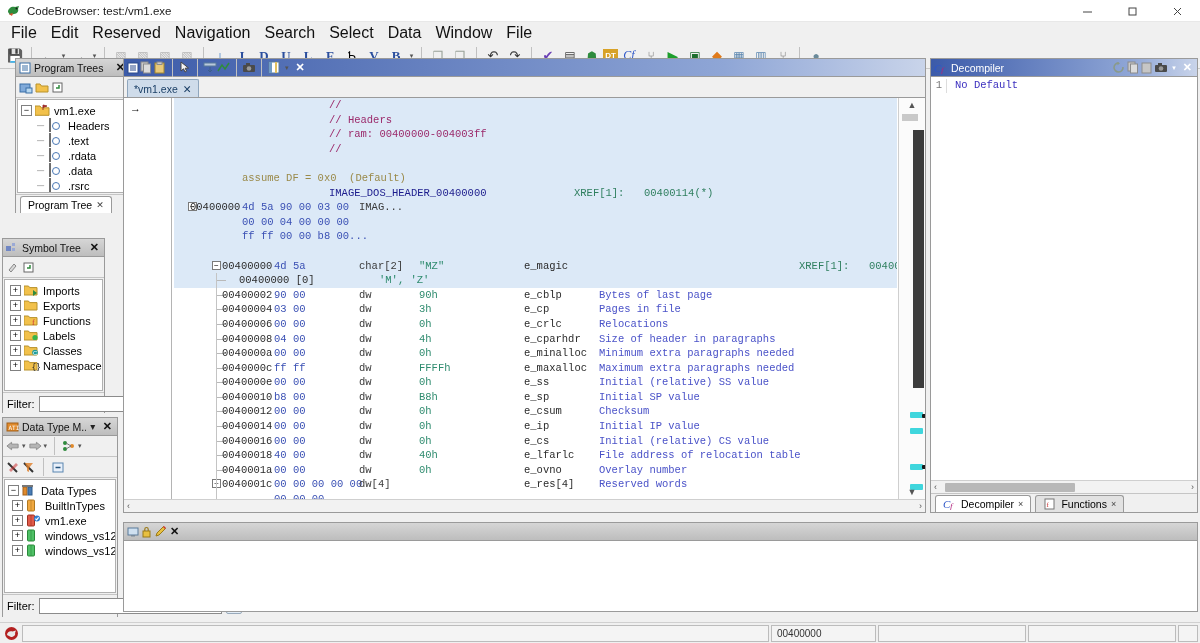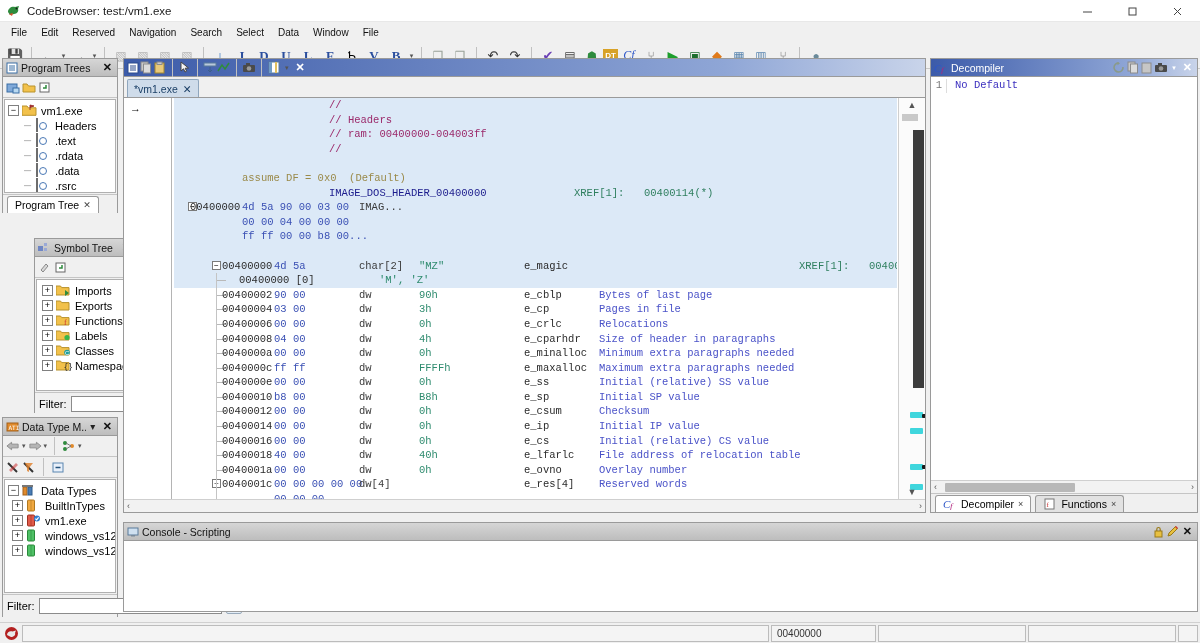--- a/index.html
+++ b/index.html
@@ -20,21 +20,21 @@
     border-bottom: 1px solid #e8e8e8; position: relative;
   }
   .titlebar .tb-icon { width: 16px; height: 16px; margin: 0 5px 0 6px; position: relative; }
   .tb-title { font-size: 11.5px; color: #1a1a1a; }
   .win-controls { position: absolute; right: 0; top: 0; height: 22px; display: flex; }
   .win-btn { width: 45px; height: 22px; display: flex; align-items: center; justify-content: center;
              color: #333; font-size: 12px; }
 
   
   .menubar { height: 21px; background: #f0f0f0; display: flex; align-items: center; padding-left: 4px; }
-  .menu-item { padding: 2px 7px; font-size: 10px; color: #111; }
+  .menu-item { padding: 2px 7px; font-size: 16px; color: #111; }
 
   
   .toolbar {
     height: 26px; background: #f0f0f0; display: flex; align-items: center;
     border-bottom: 1px solid #c8c8c8; padding-left: 4px; gap: 0px;
   }
   .tb-sep { width: 1px; height: 18px; background: #c0c0c0; margin: 0 5px; }
   .tbi { width: 22px; height: 22px; display: flex; align-items: center; justify-content: center;
          font-size: 12px; position: relative; }
   .tbi-sm { width: 9px; }
@@ -248,21 +248,21 @@
       <span class="tbi" style="color: rgb(224, 122, 26); font-size: 13px;">◆</span>
       <span class="tbi" style="color: rgb(90, 134, 176);">▦</span>
       <span class="tbi" style="color: rgb(90, 134, 176);">▥</span>
       <span class="tbi" style="color: rgb(119, 119, 119);">⑂</span>
       <span class="tb-sep"></span>
       <span class="tbi" style="color: rgb(106, 138, 154);">●</span>
     </div>
 
   <div class="body-area">
 
-    <div class="panel" style="left:2px; top:-12px; width:116px; height:155px;">
+    <div class="panel" style="left:15px; top:-12px; width:116px; height:155px;">
       <div class="panel-head">
         <span>
           <svg width="12" height="12" viewBox="0 0 12 12">
               <rect x="1" y="1" width="10" height="10" fill="#fff" stroke="#3a6ea5"></rect>
               <line x1="3" y1="4" x2="9" y2="4" stroke="#3a6ea5"></line>
               <line x1="3" y1="6" x2="9" y2="6" stroke="#3a6ea5"></line>
               <line x1="3" y1="8" x2="9" y2="8" stroke="#3a6ea5"></line>
             </svg>
         </span>
         <span class="ph-title">Program Trees</span>
@@ -327,21 +327,21 @@
           </div>
       </div>
       <div class="tabstrip">
         <div class="tab">
           <span>Program Tree</span>
           <span class="tx">✕</span>
         </div>
       </div>
     </div>
 
-    <div class="panel" style="left:2px; top:168px; width:103px; height:175px;margin-left:32px;">
+    <div class="panel" style="left:2px; top:168px; width:103px; height:175px;">
       <div class="panel-head">
         <span>
           <svg width="13" height="12" viewBox="0 0 13 12">
               <rect x="0" y="4" width="5" height="5" fill="#6f86c4"></rect>
               <rect x="6" y="1" width="3" height="3" fill="#9aa9d6"></rect>
               <rect x="6" y="6" width="3" height="3" fill="#9aa9d6"></rect>
             </svg>
         </span>
         <span class="ph-title">Symbol Tree</span>
         <span class="ph-x">✕</span>
@@ -729,21 +729,20 @@
     </div>
 
     <div class="panel" style="left:123px; top:452px; width:1075px; height:90px;">
       <div class="panel-head">
         <span>
           <svg width="12" height="12" viewBox="0 0 12 12">
               <rect x="1" y="2" width="10" height="7" fill="#cfe0f0" stroke="#5a7b9a"></rect>
               <rect x="4" y="9" width="4" height="1.5" fill="#7a8a9a"></rect>
             </svg>
         </span>
-        <span class="ph-title">Console - Scripting</span>
         <span class="ph-btn">
           <svg width="13" height="13" viewBox="0 0 13 13">
               <rect x="3" y="6" width="7" height="6" fill="#e8c040" stroke="#9a7a18"></rect>
               <path d="M4.8 6 V4.2 a1.7 1.7 0 0 1 3.4 0 V6" fill="none" stroke="#9a7a18" stroke-width="1.2"></path>
             </svg>
         </span>
         <span class="ph-btn">
           <svg width="13" height="13" viewBox="0 0 13 13">
               <path d="M2 11 L3 8 L9.5 1.5 L11.5 3.5 L5 10 Z" fill="#e8c040" stroke="#9a7a18"></path>
               <path d="M9.5 1.5 L11.5 3.5" stroke="#c33" stroke-width="1.5"></path>

